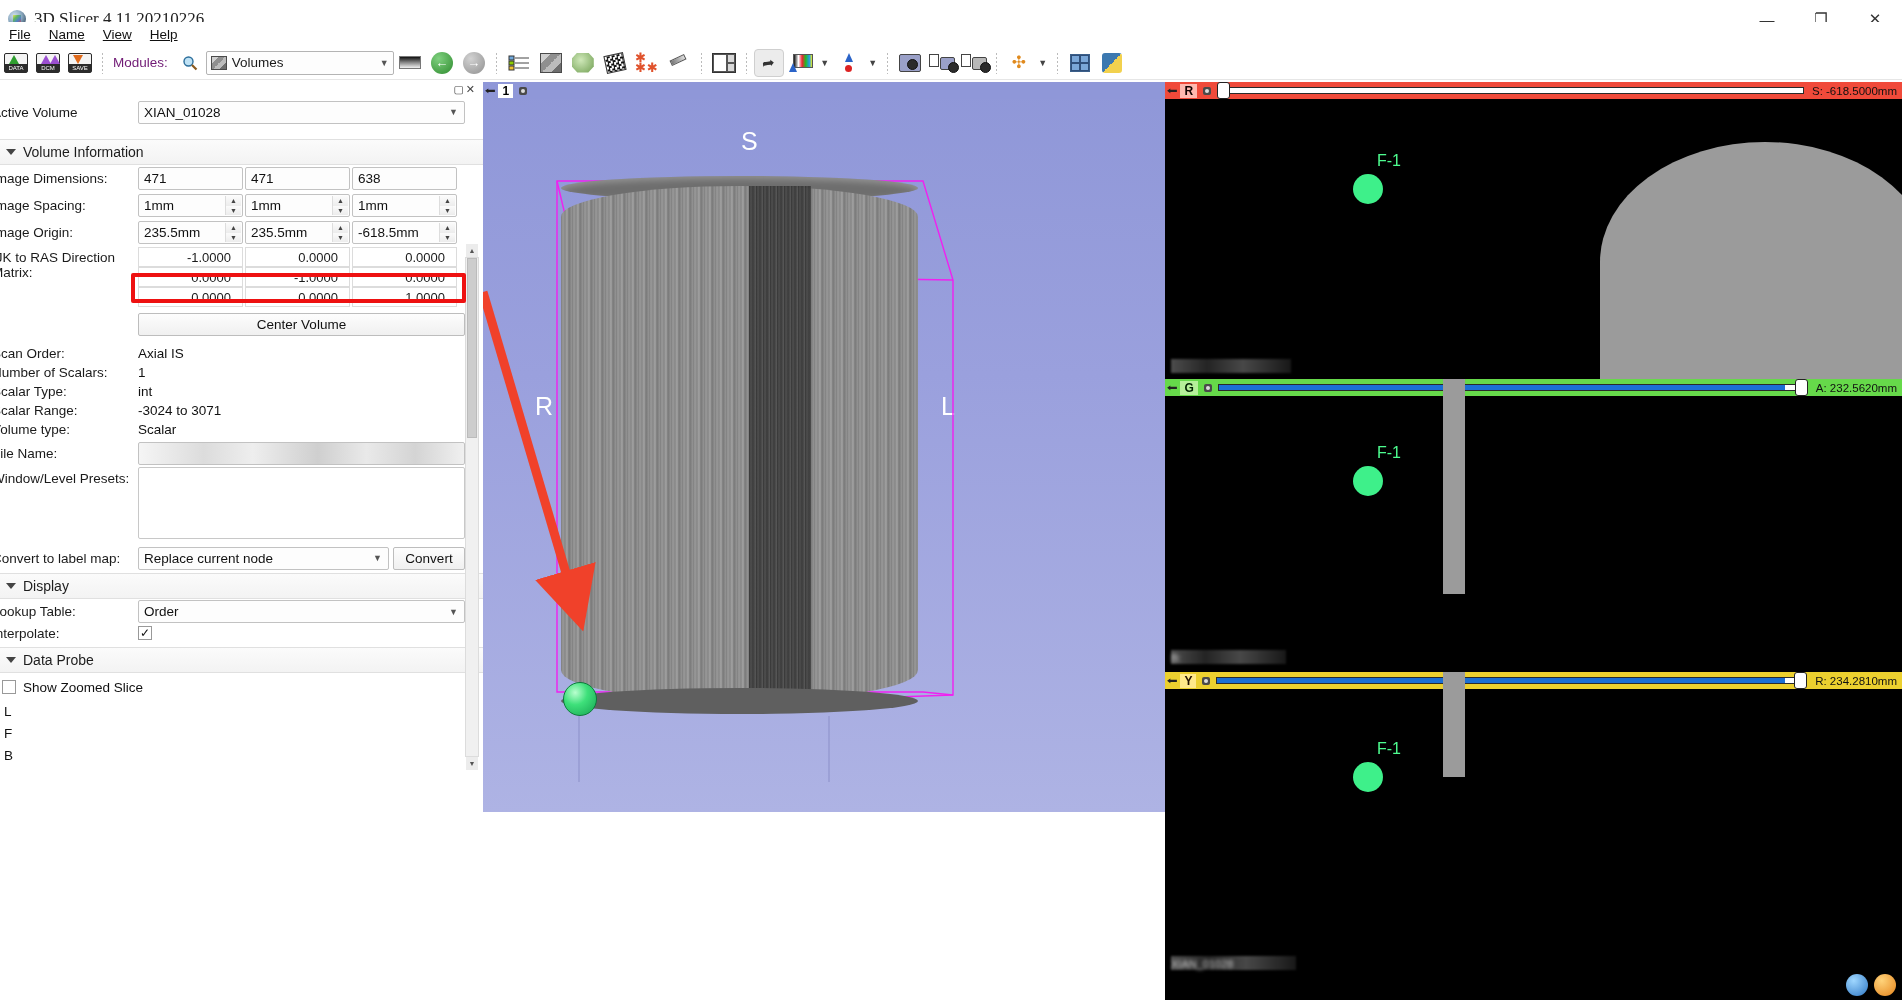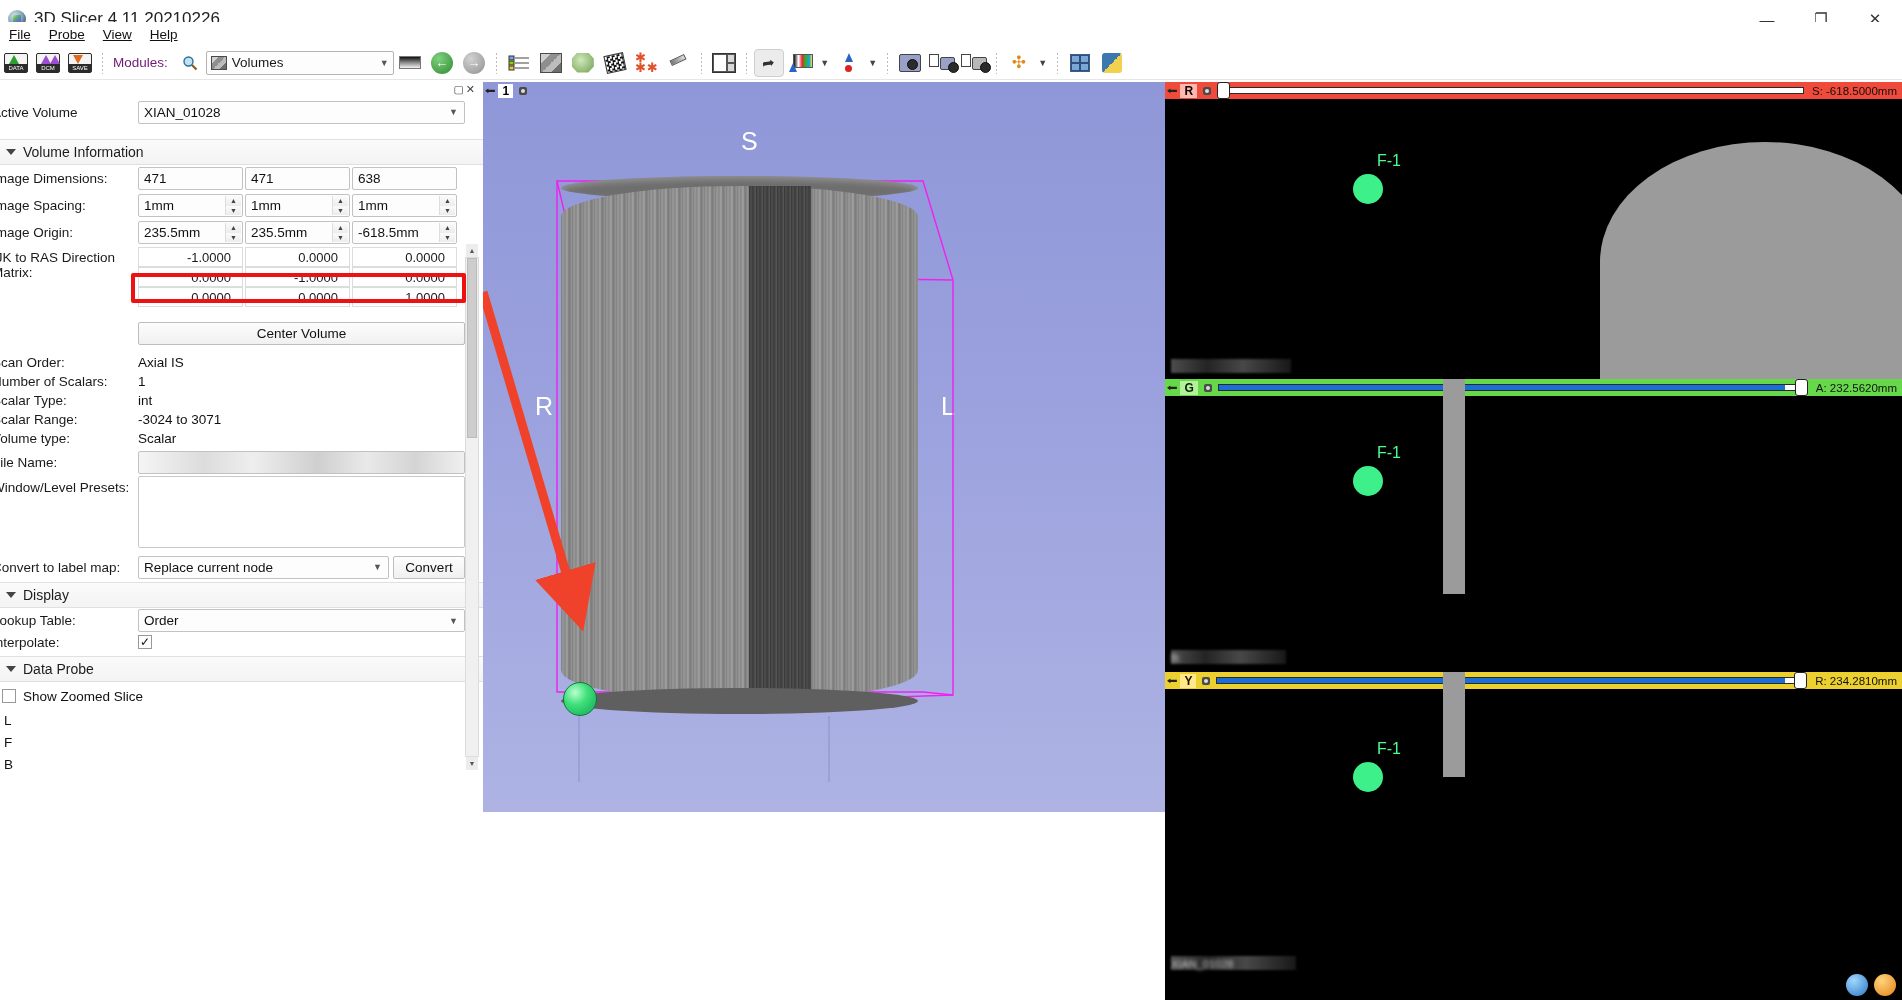--- a/index.html
+++ b/index.html
@@ -23,21 +23,21 @@
   .title-icon {
     width: 18px; height: 18px; margin-left: 8px; margin-right: 8px;
     border-radius: 50%;
     background: radial-gradient(circle at 35% 32%, #cfe0ef 0%, #8aa8bf 45%, #4a6378 75%, #2e4354 100%);
     position: relative; flex: 0 0 auto;
   }
   .title-icon::after {
     content: ""; position: absolute; left: 5px; top: 5px; width: 8px; height: 8px;
     background: linear-gradient(135deg,#e8e060 0%,#60b860 33%,#5080c8 66%,#c85050 100%);
   }
-  .title-text { font-size: 17px; color: #222; }
+  .title-text { font-size: 17px; color: #222; font-family: Liberation Serif, serif; }
   .win-buttons { margin-left: auto; display: flex; height: 38px; }
   .win-btn {
     width: 54px; height: 38px; display: flex; align-items: center; justify-content: center;
     font-size: 15px; color: #333;
   }
 
   
   .menubar {
     position: absolute; left: 0; top: 22px; width: 1902px; height: 24px;
     display: flex; align-items: center; background: #ffffff;
@@ -291,21 +291,21 @@
     <div class="title-text">3D Slicer 4.11.20210226</div>
     <div class="win-buttons">
       <div class="win-btn">—</div>
       <div class="win-btn">❐</div>
       <div class="win-btn close">✕</div>
     </div>
   </div>
 
   <div class="menubar">
     <div class="menu-item"><span class="ul">File</span></div>
-    <div class="menu-item"><span class="ul">Probe</span></div>
+    <div class="menu-item"><span class="ul">Name</span></div>
     <div class="menu-item"><span class="ul">View</span></div>
     <div class="menu-item"><span class="ul">Help</span></div>
   </div>
 
   <div class="toolbar">
     <div class="tb-icon">
       <div class="ico-folder">
           <div class="arr up-green"></div>
           <div class="tag">DATA</div>
         </div>
@@ -523,21 +523,21 @@
           <div class="matrix-cell" style="width:105px;margin-left:2px">0.0000</div>
         </div>
         <div style="display:flex">
           <div class="matrix-cell" style="width:105px">0.0000</div>
           <div class="matrix-cell" style="width:105px;margin-left:2px">0.0000</div>
           <div class="matrix-cell" style="width:105px;margin-left:2px">1.0000</div>
         </div>
       </div>
     </div>
 
-    <div style="display:flex;padding-right:18px;margin-top:15px">
+    <div style="display:flex;padding-right:18px;margin-top:6px">
       <div class="lbl"></div>
       <div class="btn" style="flex:1">Center Volume</div>
     </div>
 
     <div class="row" style="height:19px;margin-top:8px">
       <div class="lbl">Scan Order:</div>
       <div class="static-val">Axial IS</div>
     </div>
     <div class="row" style="height:19px">
       <div class="lbl">Number of Scalars:</div>

